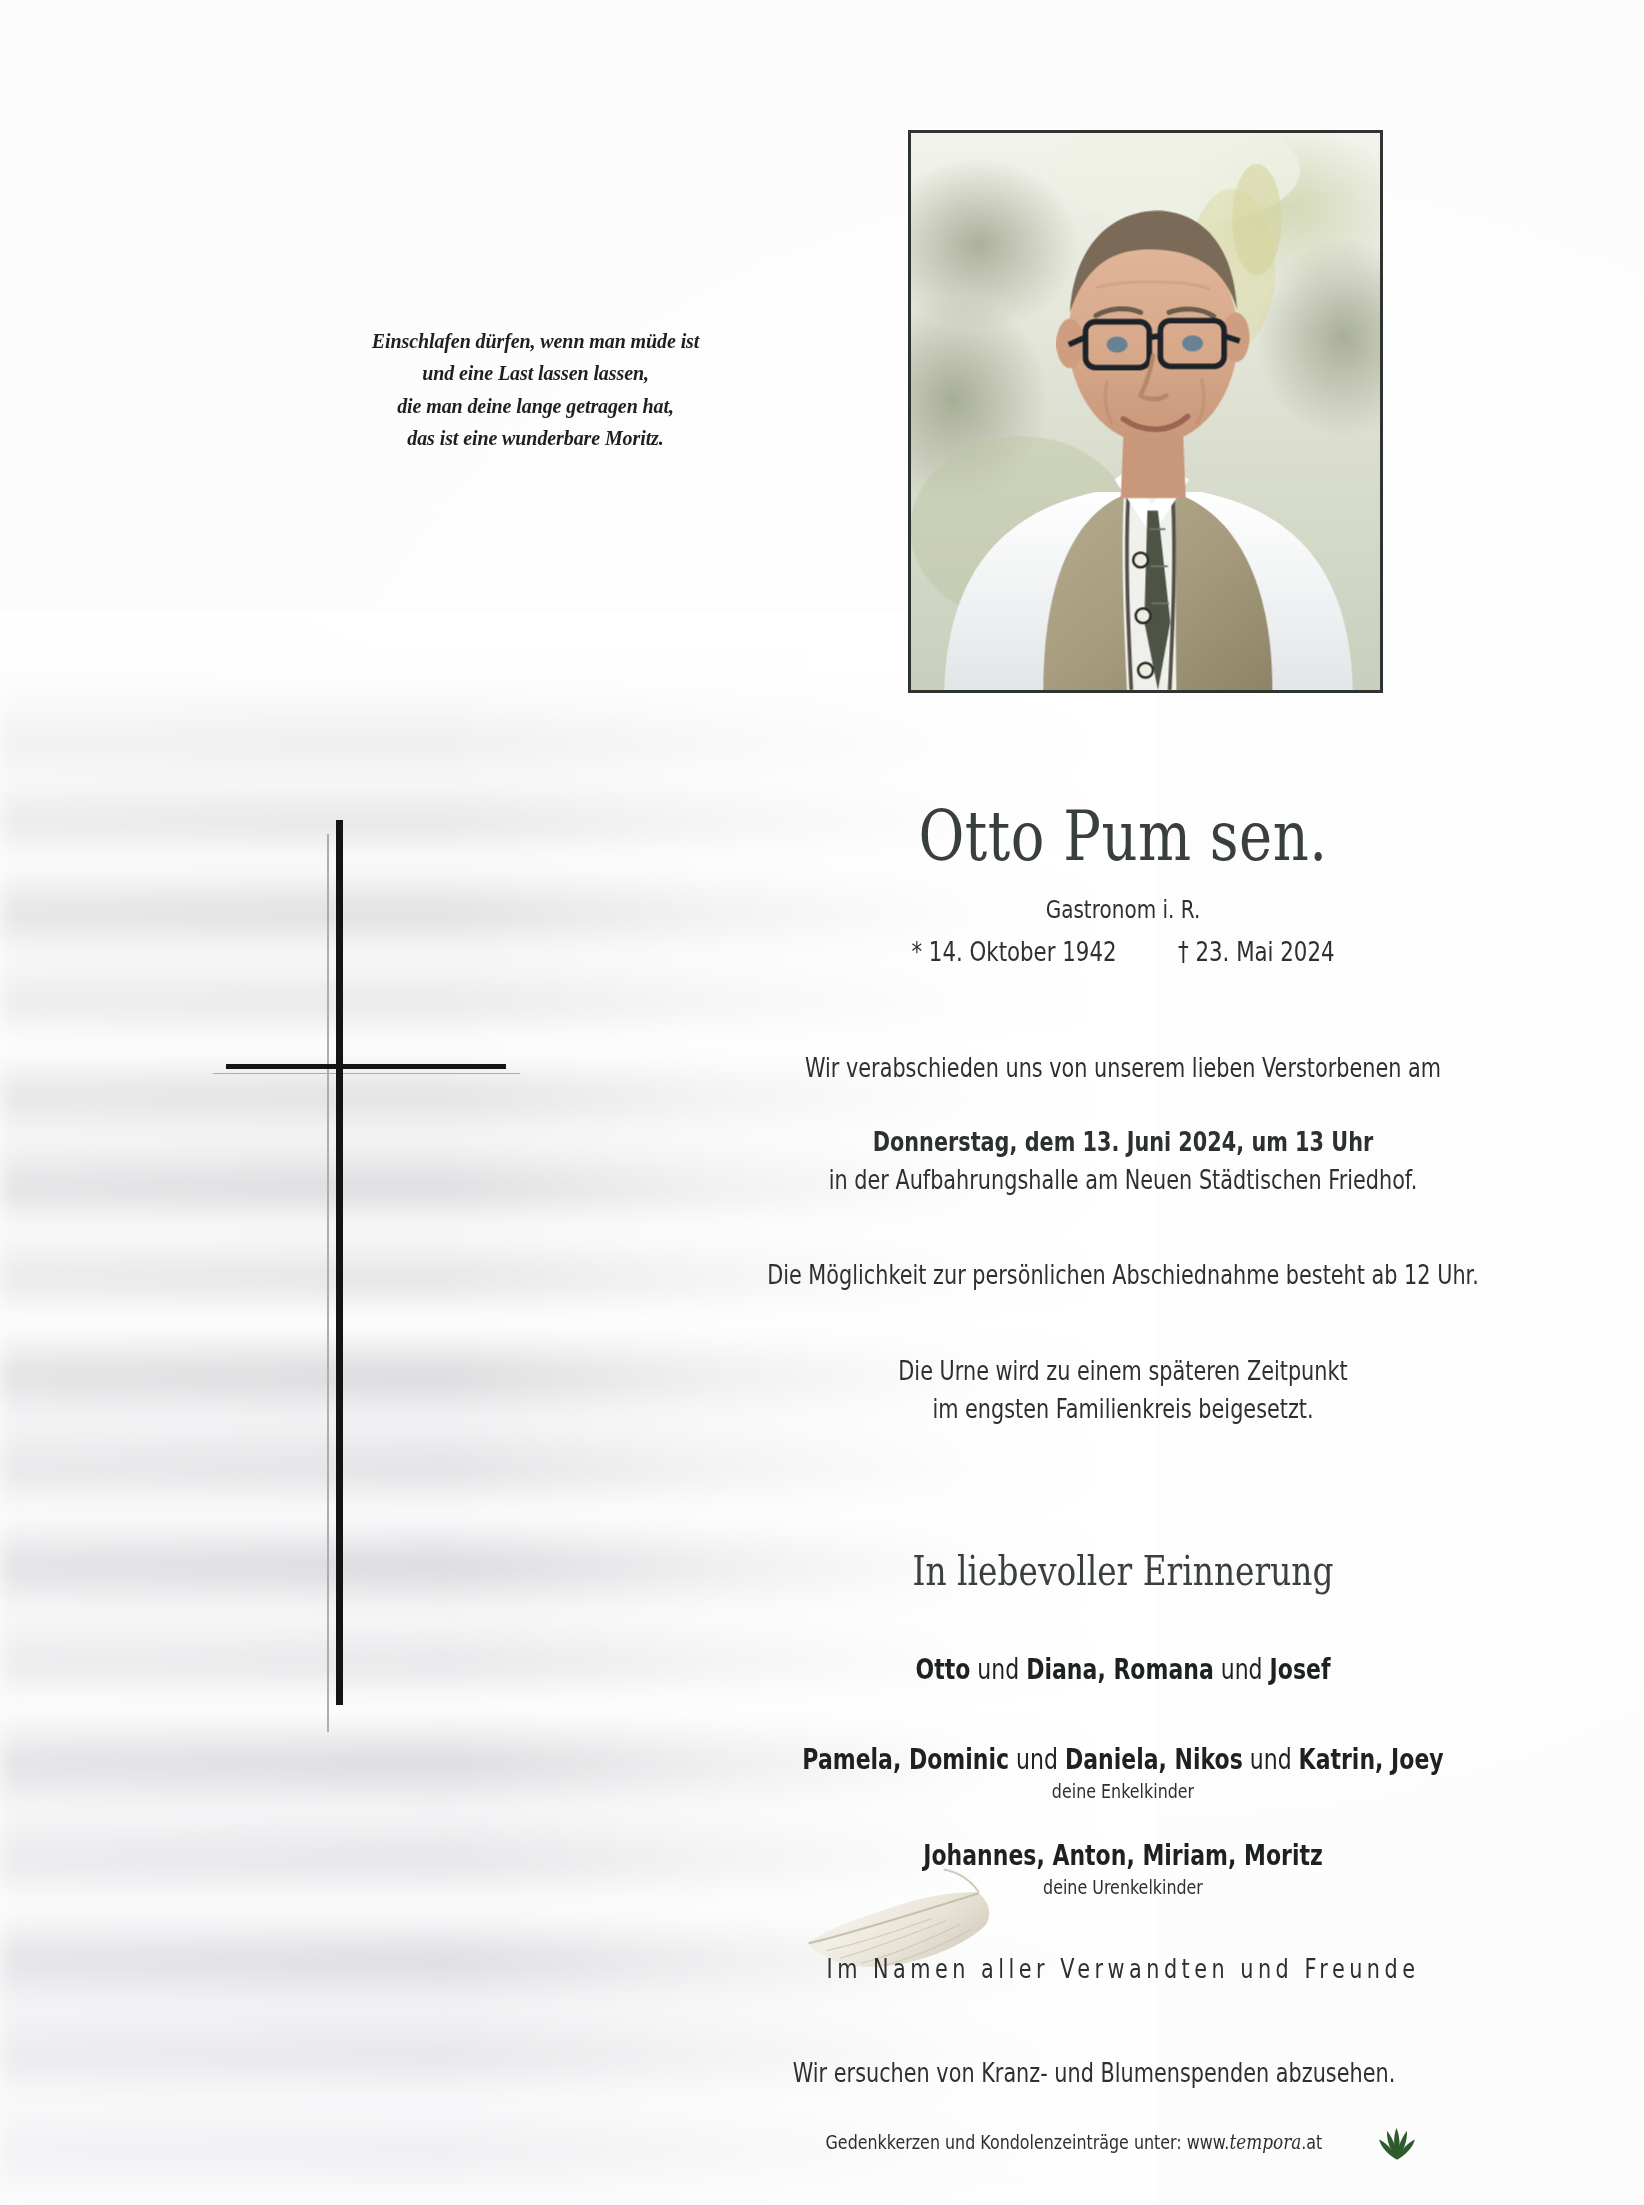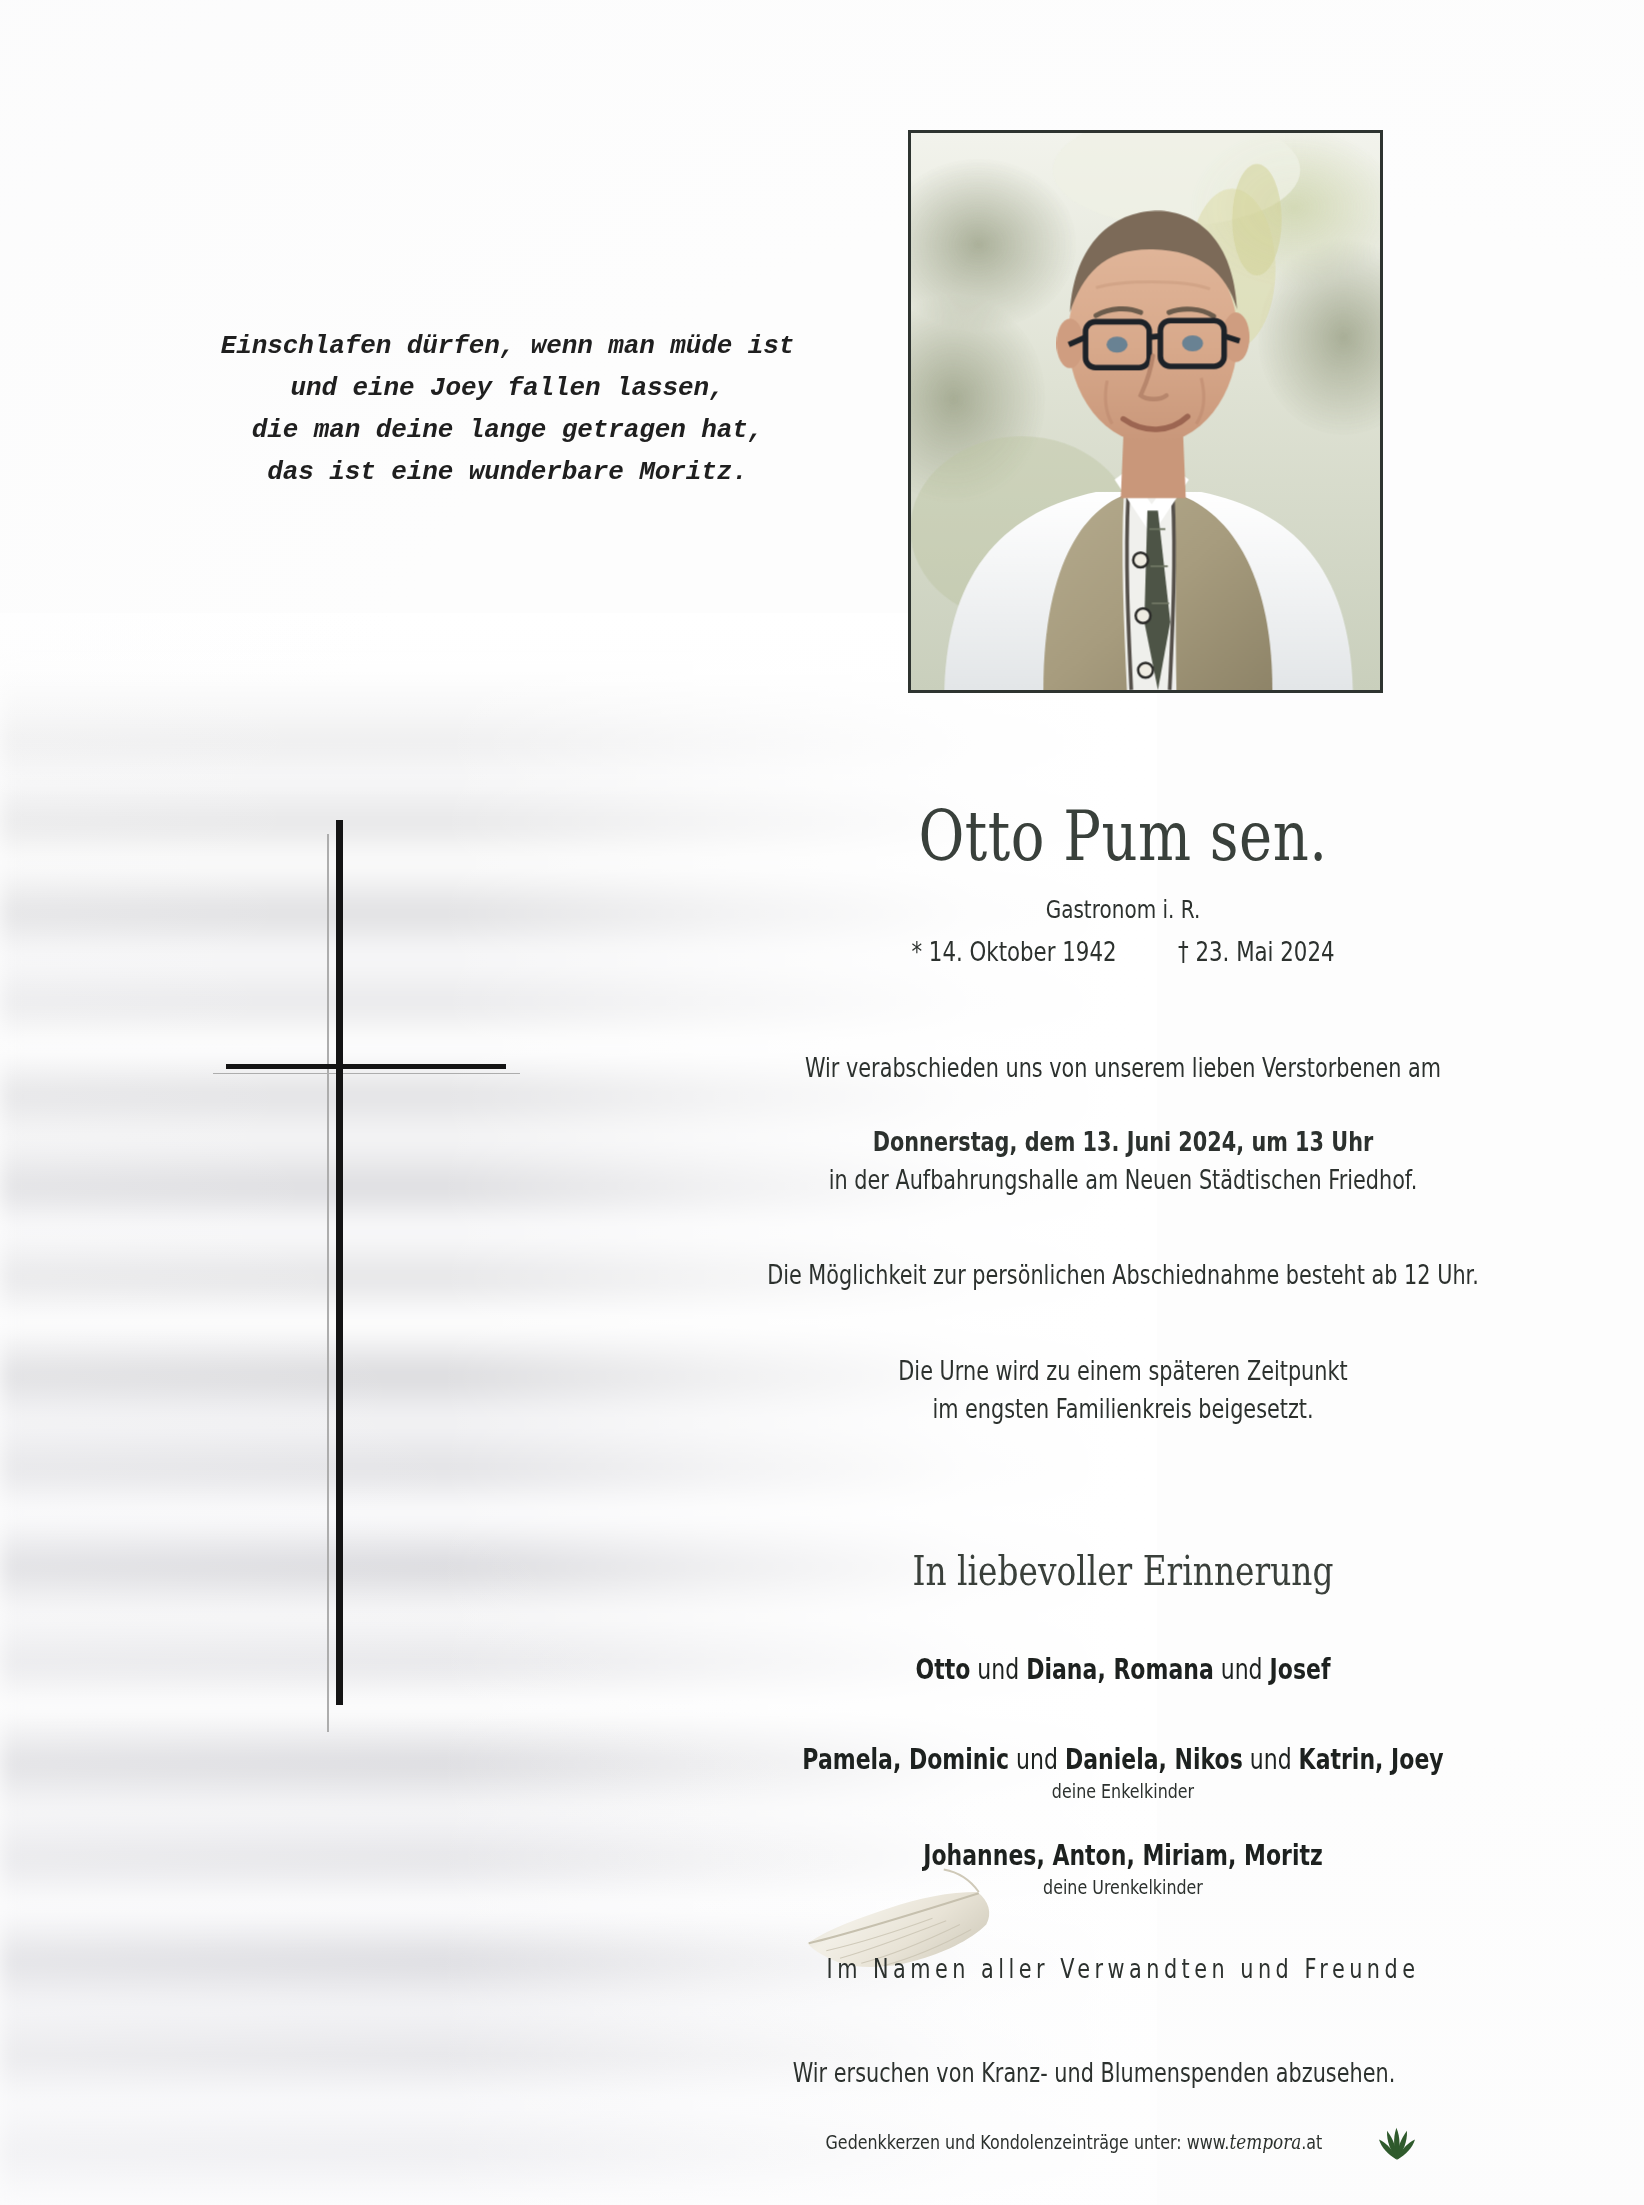--- a/index.html
+++ b/index.html
@@ -97,26 +97,26 @@
   #photo-frame{
     left:908px; top:130px; width:475px; height:563px;
     border:3.8px solid #2e3430;
     background:#dfe3da;
     overflow:hidden;
   }
   #photo-frame svg{ display:block; width:100%; height:100%; }
 
   
   #poem{
-    left:176px; top:325px; width:663px;
+    left:204px; top:325px; width:663px;
     text-align:center;
-    font-family:Liberation Mono, monospace;
+    font-family:Liberation Serif, serif;
     font-style:italic;
     font-weight:700;
-    font-size:26px;
+    font-size:20px;
     line-height:1.62;
     color:#1f1f1f;
     letter-spacing:-0.1px;
   }
   #poem .pl{ display:block; white-space:nowrap; }
 
   
   #cross{ left:213px; top:820px; width:325px; height:913px; }
   #cross .v-dark{ position:absolute; left:123px; top:0;   width:6.9px; height:885px; background:#141414; }
   #cross .h-dark{ position:absolute; left:12.5px;  top:244px; width:280px; height:5px;  background:#141414; }
@@ -354,21 +354,21 @@
     <path d="M344 462 C378 486 420 484 448 458" stroke="#9c6551" stroke-width="9" fill="none" stroke-linecap="round"></path>
 
     <path d="M318 400 C312 430 316 452 326 470" stroke="#c08d72" stroke-width="5" fill="none" opacity="0.7"></path>
     <path d="M470 396 C478 428 474 452 462 470" stroke="#c08d72" stroke-width="5" fill="none" opacity="0.7"></path>
     <path d="M300 250 C340 238 440 236 484 252" stroke="#c89a7e" stroke-width="5" fill="none" opacity="0.55"></path>
   </svg>
 </div>
 
 <div class="layer" id="poem">
   <span class="pl">Einschlafen dürfen, wenn man müde ist</span>
-  <span class="pl">und eine Joey fallen lassen,</span>
+  <span class="pl">und eine Last lassen lassen,</span>
   <span class="pl">die man deine lange getragen hat,</span>
   <span class="pl">das ist eine wunderbare Moritz.</span>
 </div>
 
 <div class="layer" id="cross">
   <div class="v-light"></div>
   <div class="h-light"></div>
   <div class="v-dark"></div>
   <div class="h-dark"></div>
 </div>

